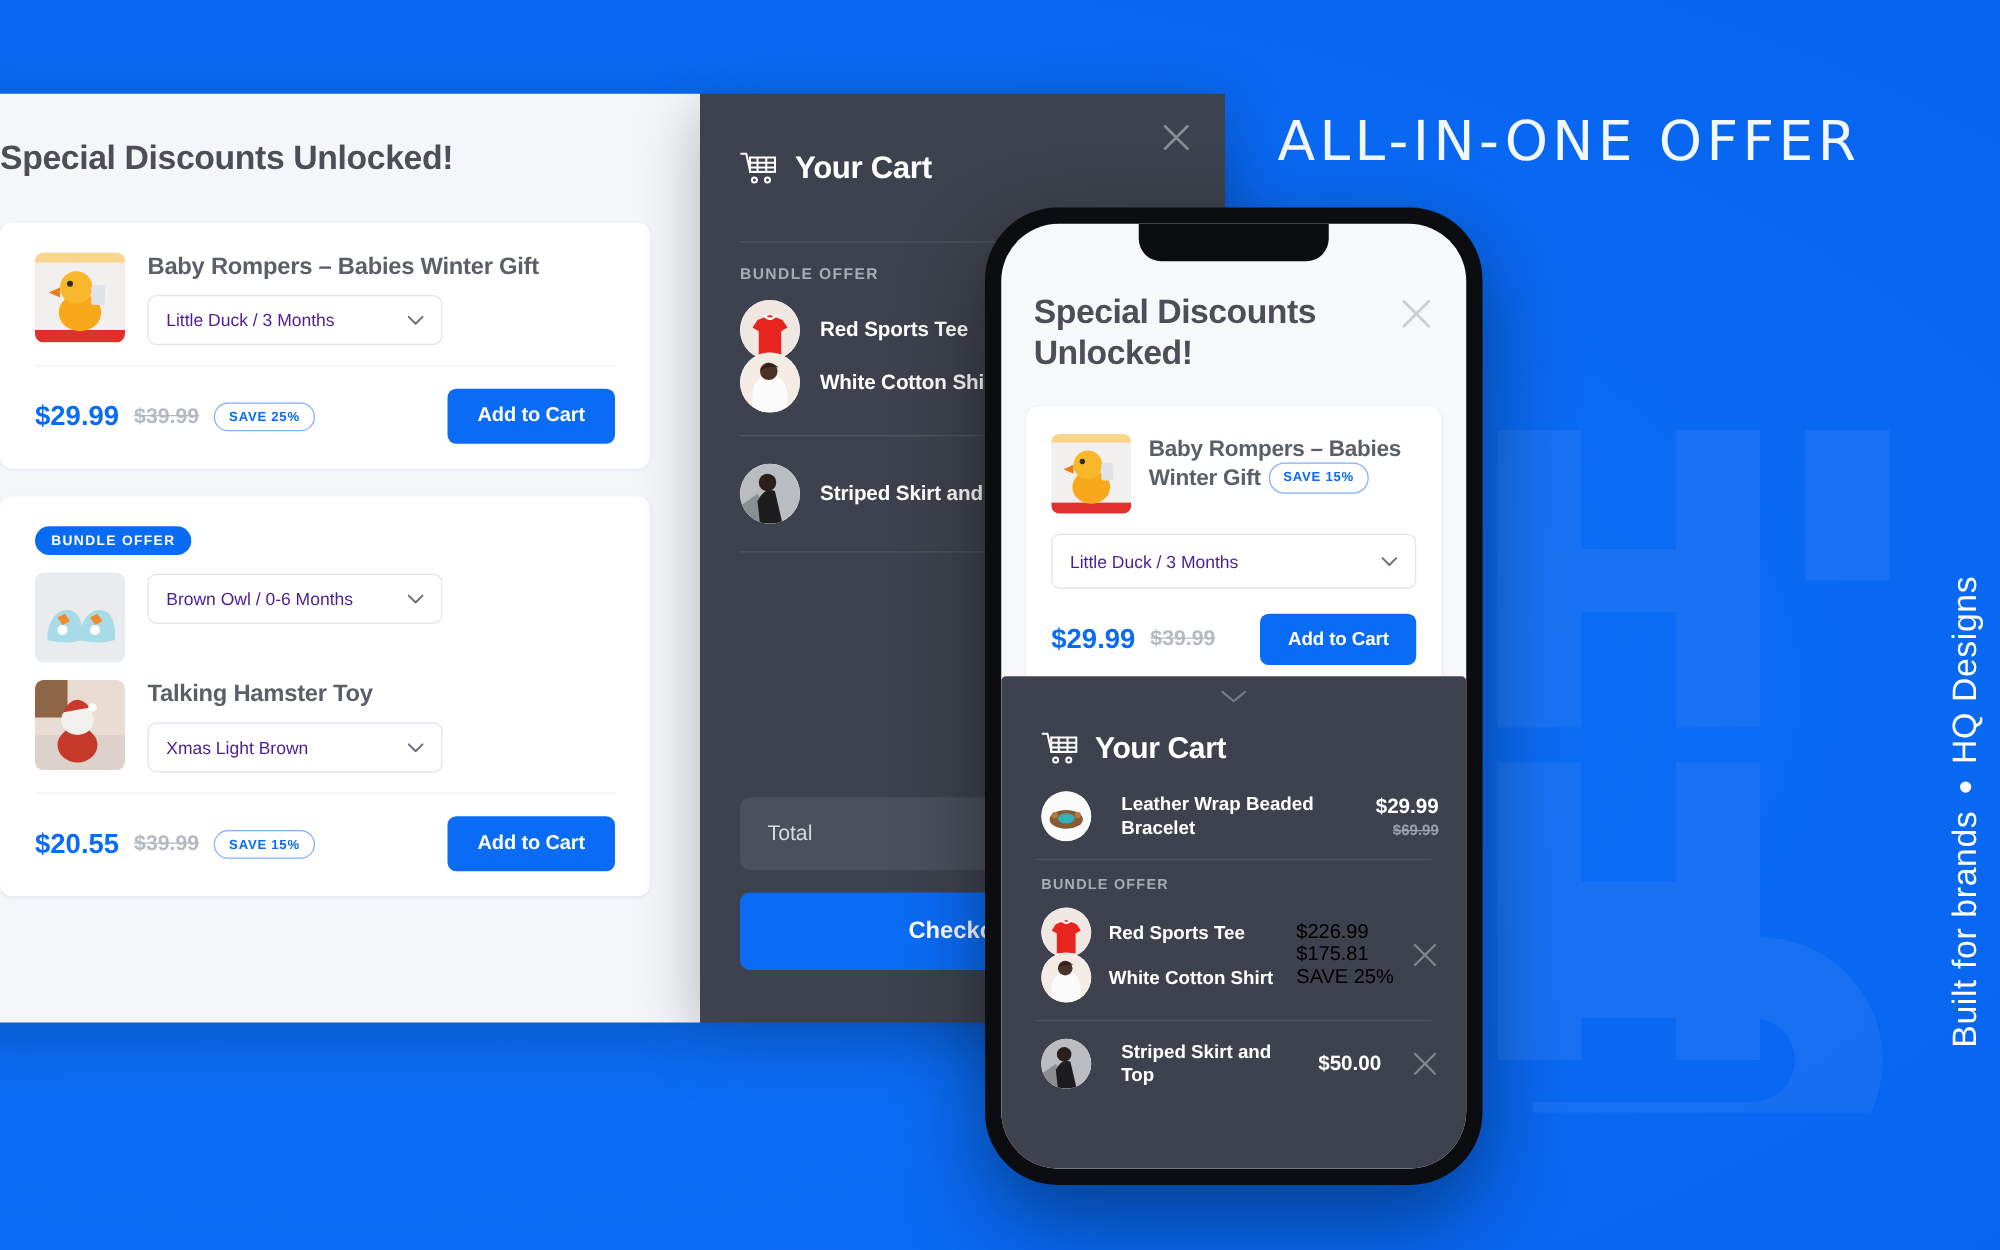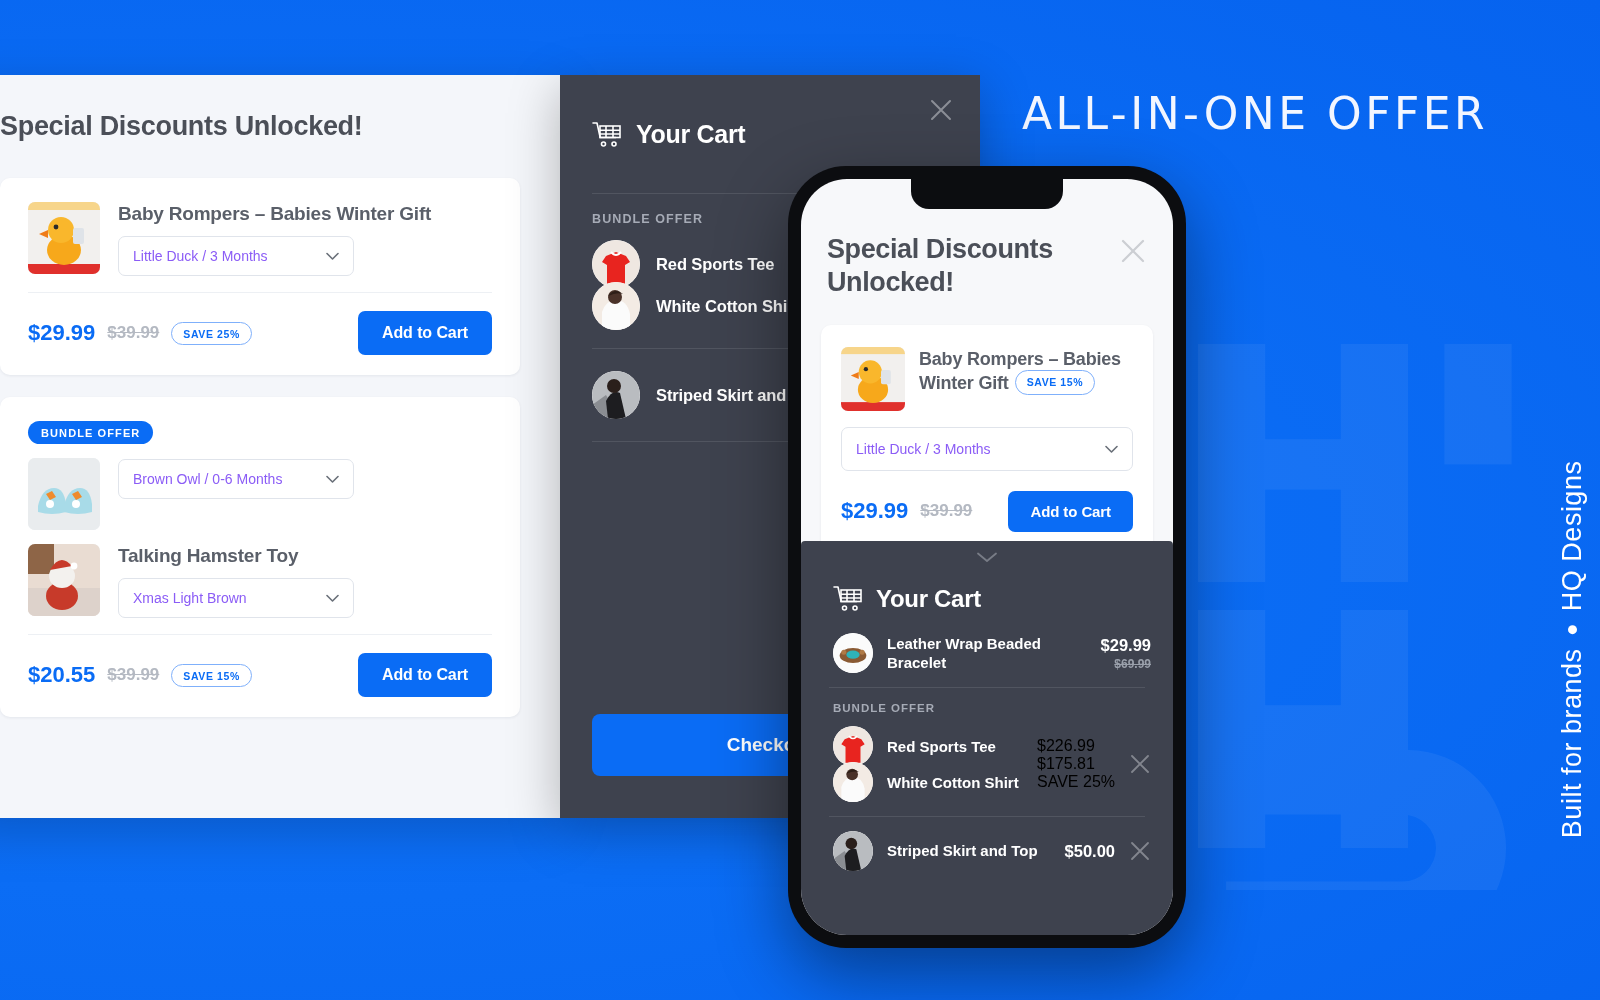--- a/index.html
+++ b/index.html
@@ -106,21 +106,21 @@
     font-size: 19px; font-weight: 700; color: #5a5f69;
     margin-bottom: 11px; letter-spacing: -.2px;
   }
   .variant-select {
     display: flex; align-items: center; justify-content: space-between;
     border: 1px solid #e0e4eb; border-radius: 7px;
     height: 40px; padding: 0 14px;
     max-width: 236px;
     background: #fff;
   }
-  .variant-select span { font-size: 14px; color: #8b5cf6; }
+  .variant-select span { font-size: 14px; color: #4c1d95; }
   .chev { width: 13px; height: 8px; flex: 0 0 13px; }
   .chev svg { display: block; width: 100%; height: 100%; }
   .card-divider { height: 1px; background: #edf0f4; margin: 16px 0 0 0; }
   .price-row {
     display: flex; align-items: center; gap: 12px;
     margin-top: 18px;
   }
   .price-now { font-size: 22px; font-weight: 700; color: #0a6cf5; }
   .price-old {
     font-size: 17px; color: #b4b9c2; text-decoration: line-through; font-weight: 600;
@@ -254,21 +254,21 @@
   #p-cart {
     position: absolute; left: 0; right: 0; bottom: 0;
     height: 394px; background: #3e424e;
     border-top-left-radius: 4px; border-top-right-radius: 4px;
   }
   #p-handle { display: flex; justify-content: center; padding-top: 10px; }
   #p-handle svg { width: 22px; height: 12px; opacity: .4; }
   #p-cart-head { display: flex; align-items: center; gap: 13px; padding: 22px 0 0 32px; }
   #p-cart-title { font-size: 24px; font-weight: 700; color: #fff; letter-spacing: -.3px; }
   .p-row {
-    display: flex; align-items: center; gap: 14px;
+    display: flex; align-items: center; gap: 24px;
     padding: 0 22px 0 32px;
   }
   .p-row .nm {
     flex: 1 1 auto; font-size: 15px; font-weight: 700; color: #fff; line-height: 1.3;
   }
   .p-row .pr { text-align: right; flex: 0 0 auto; }
   .p-row .pr .now { font-size: 16.5px; font-weight: 700; color: #fff; }
   .p-row .pr .old {
     font-size: 12px; color: #9aa0ab; text-decoration: line-through;
     font-weight: 600; margin-top: 2px;
@@ -478,20 +478,23 @@
           <path d="M14 30 q6 -12 14 -8 l6 26 h-18z" fill="#1d1d20"></path>
           <circle cx="22" cy="15" r="7" fill="#2a1f1b"></circle>
         </svg>
       </span>
       <span class="cart-name">Striped Skirt and Top</span>
     </div>
 
     <div class="cart-sep"></div>
   </div>
 
+  <div id="cart-total">
+    <span>Total</span>
+  </div>
   <button id="cart-checkout">Checkout</button>
 </div>
 
 <div id="phone">
   <div id="phone-screen">
     <div id="notch"></div>
 
     <div id="p-head">
       <div id="p-title">Special Discounts Unlocked!</div>
       <div id="p-close">

